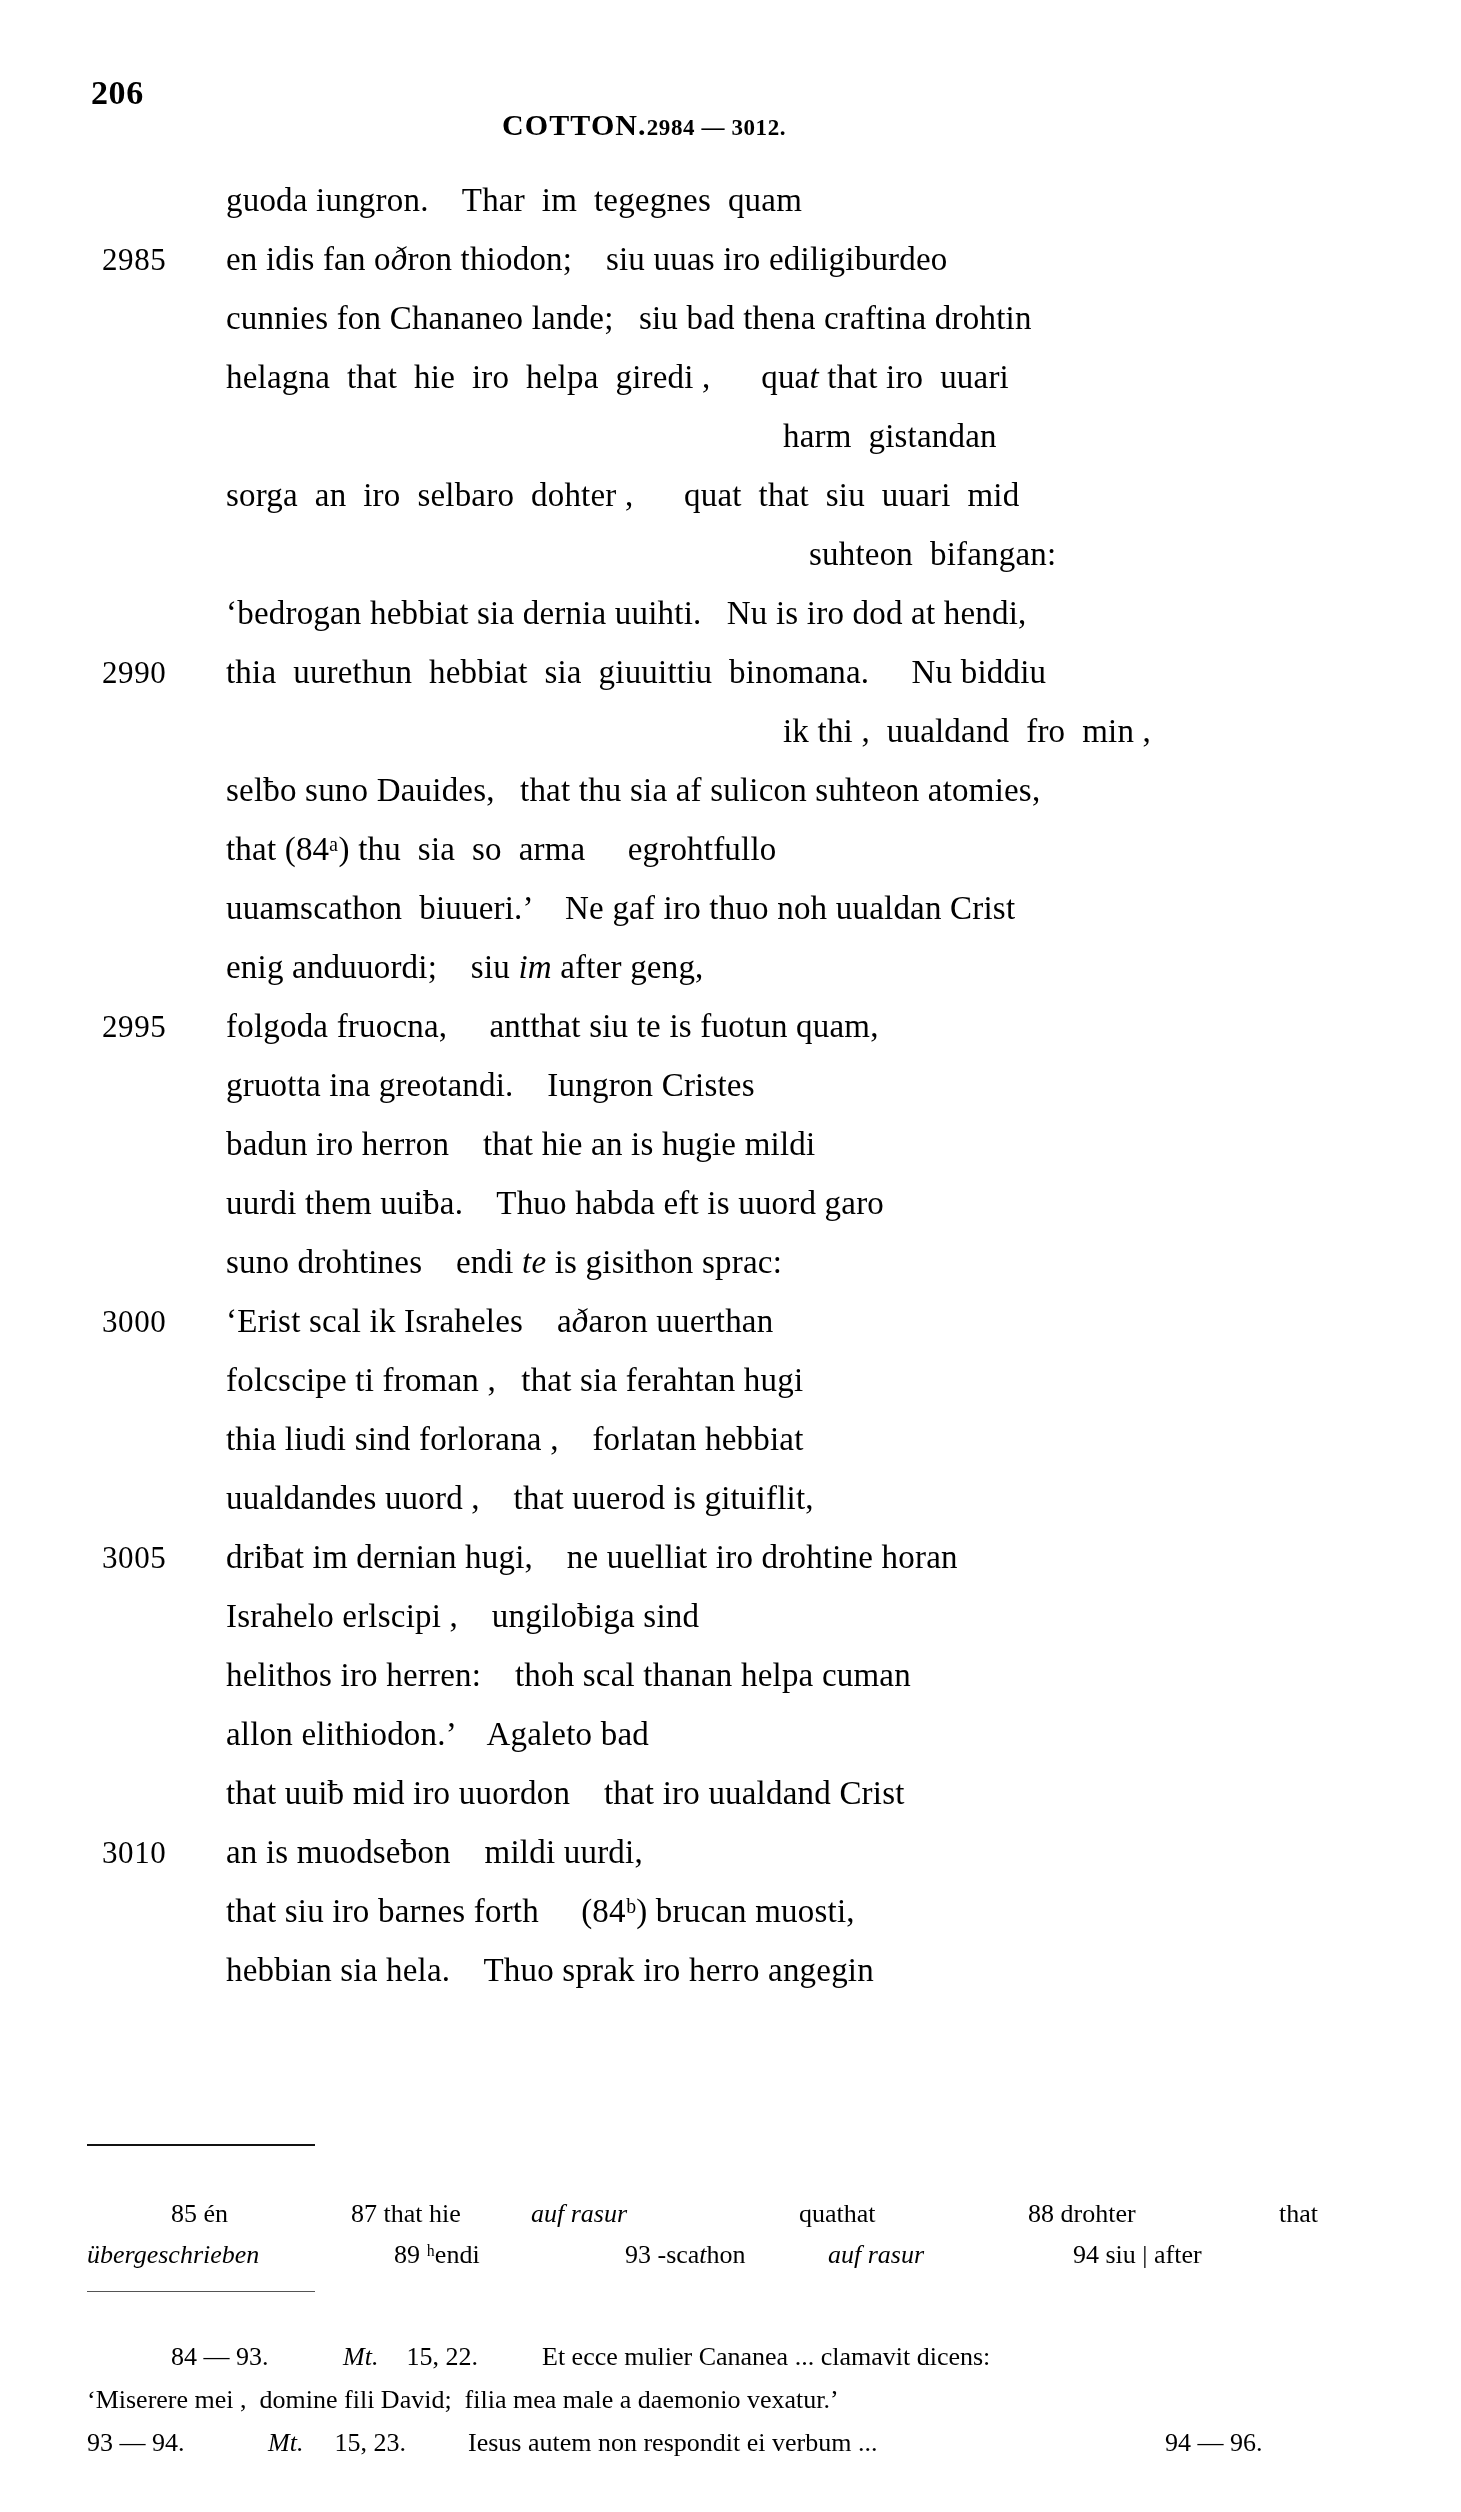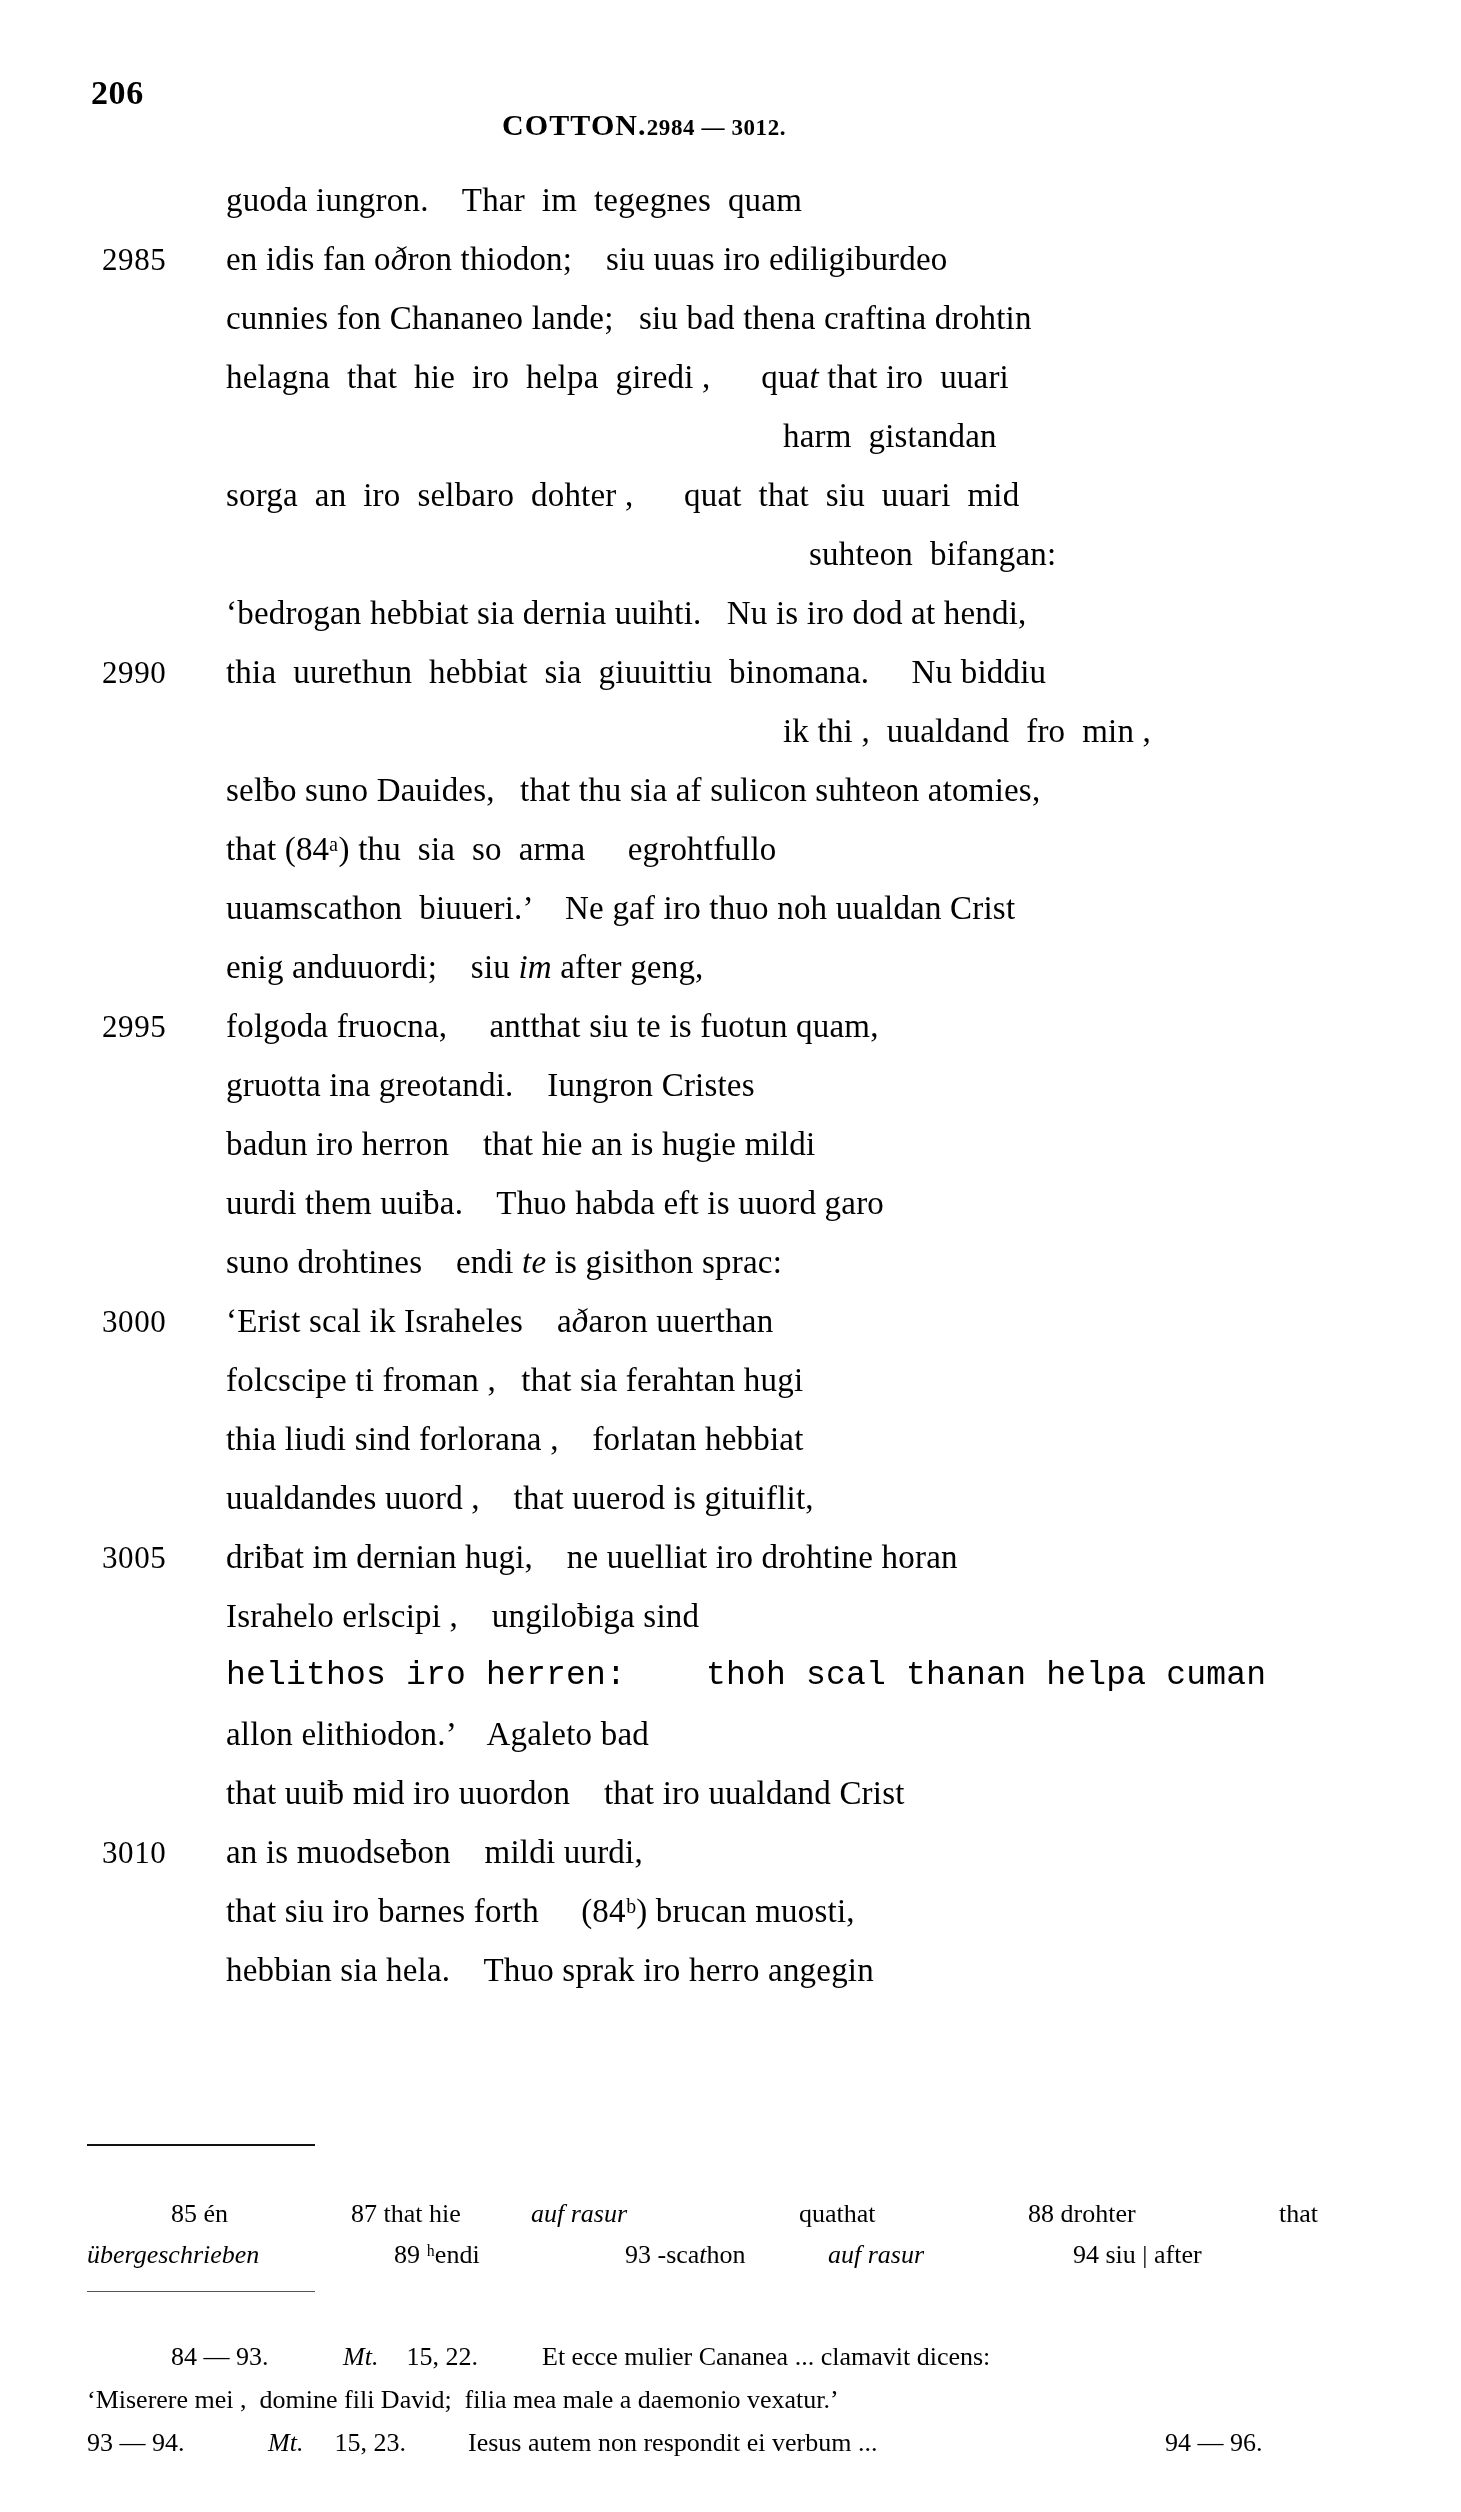--- a/index.html
+++ b/index.html
@@ -162,21 +162,21 @@
       <div class="verse-line"><span class="line-text" style="left: 211px;"><span>gruotta ina greotandi.    Iungron Cristes</span></span></div>
       <div class="verse-line"><span class="line-text" style="left: 211px;"><span>badun iro herron    that hie an is hugie mildi</span></span></div>
       <div class="verse-line"><span class="line-text" style="left: 211px;"><span>uurdi them uuiƀa.    Thuo habda eft is uuord garo</span></span></div>
       <div class="verse-line"><span class="line-text" style="left: 211px;"><span>suno drohtines    endi </span><span class="i">te</span><span> is gisithon sprac:</span></span></div>
       <div class="verse-line"><span class="line-number">3000</span><span class="line-text" style="left: 211px;"><span>‘Erist scal ik Israheles    a</span><span class="i">ð</span><span>aron uuerthan</span></span></div>
       <div class="verse-line"><span class="line-text" style="left: 211px;"><span>folcscipe ti froman ,   that sia ferahtan hugi</span></span></div>
       <div class="verse-line"><span class="line-text" style="left: 211px;"><span>thia liudi sind forlorana ,    forlatan hebbiat</span></span></div>
       <div class="verse-line"><span class="line-text" style="left: 211px;"><span>uualdandes uuord ,    that uuerod is gituiflit,</span></span></div>
       <div class="verse-line"><span class="line-number">3005</span><span class="line-text" style="left: 211px;"><span>driƀat im dernian hugi,    ne uuelliat iro drohtine horan</span></span></div>
       <div class="verse-line"><span class="line-text" style="left: 211px;"><span>Israhelo erlscipi ,    ungiloƀiga sind</span></span></div>
-      <div class="verse-line"><span class="line-text" style="left: 211px; font-family: Liberation Mono, monospace;"><span>helithos iro herren:    thoh scal thanan helpa cuman</span></span></div>
+      <div class="verse-line"><span class="line-text" style="left: 211px;"><span>helithos iro herren:    thoh scal thanan helpa cuman</span></span></div>
       <div class="verse-line"><span class="line-text" style="left: 211px; text-align: right;"><span>allon elithiodon.’    Agaleto bad</span></span></div>
       <div class="verse-line"><span class="line-text" style="left: 211px;"><span>that uuiƀ mid iro uuordon    that iro uualdand Crist</span></span></div>
       <div class="verse-line"><span class="line-number">3010</span><span class="line-text" style="left: 211px;"><span>an is muodseƀon    mildi uurdi,</span></span></div>
       <div class="verse-line"><span class="line-text" style="left: 211px;"><span>that siu iro barnes forth     (84ᵇ) brucan muosti,</span></span></div>
       <div class="verse-line"><span class="line-text" style="left: 211px;"><span>hebbian sia hela.    Thuo sprak iro herro angegin</span></span></div>
     </div>
 
   <div class="rule rule-apparatus"></div>
   <div class="rule rule-latin"></div>
 

